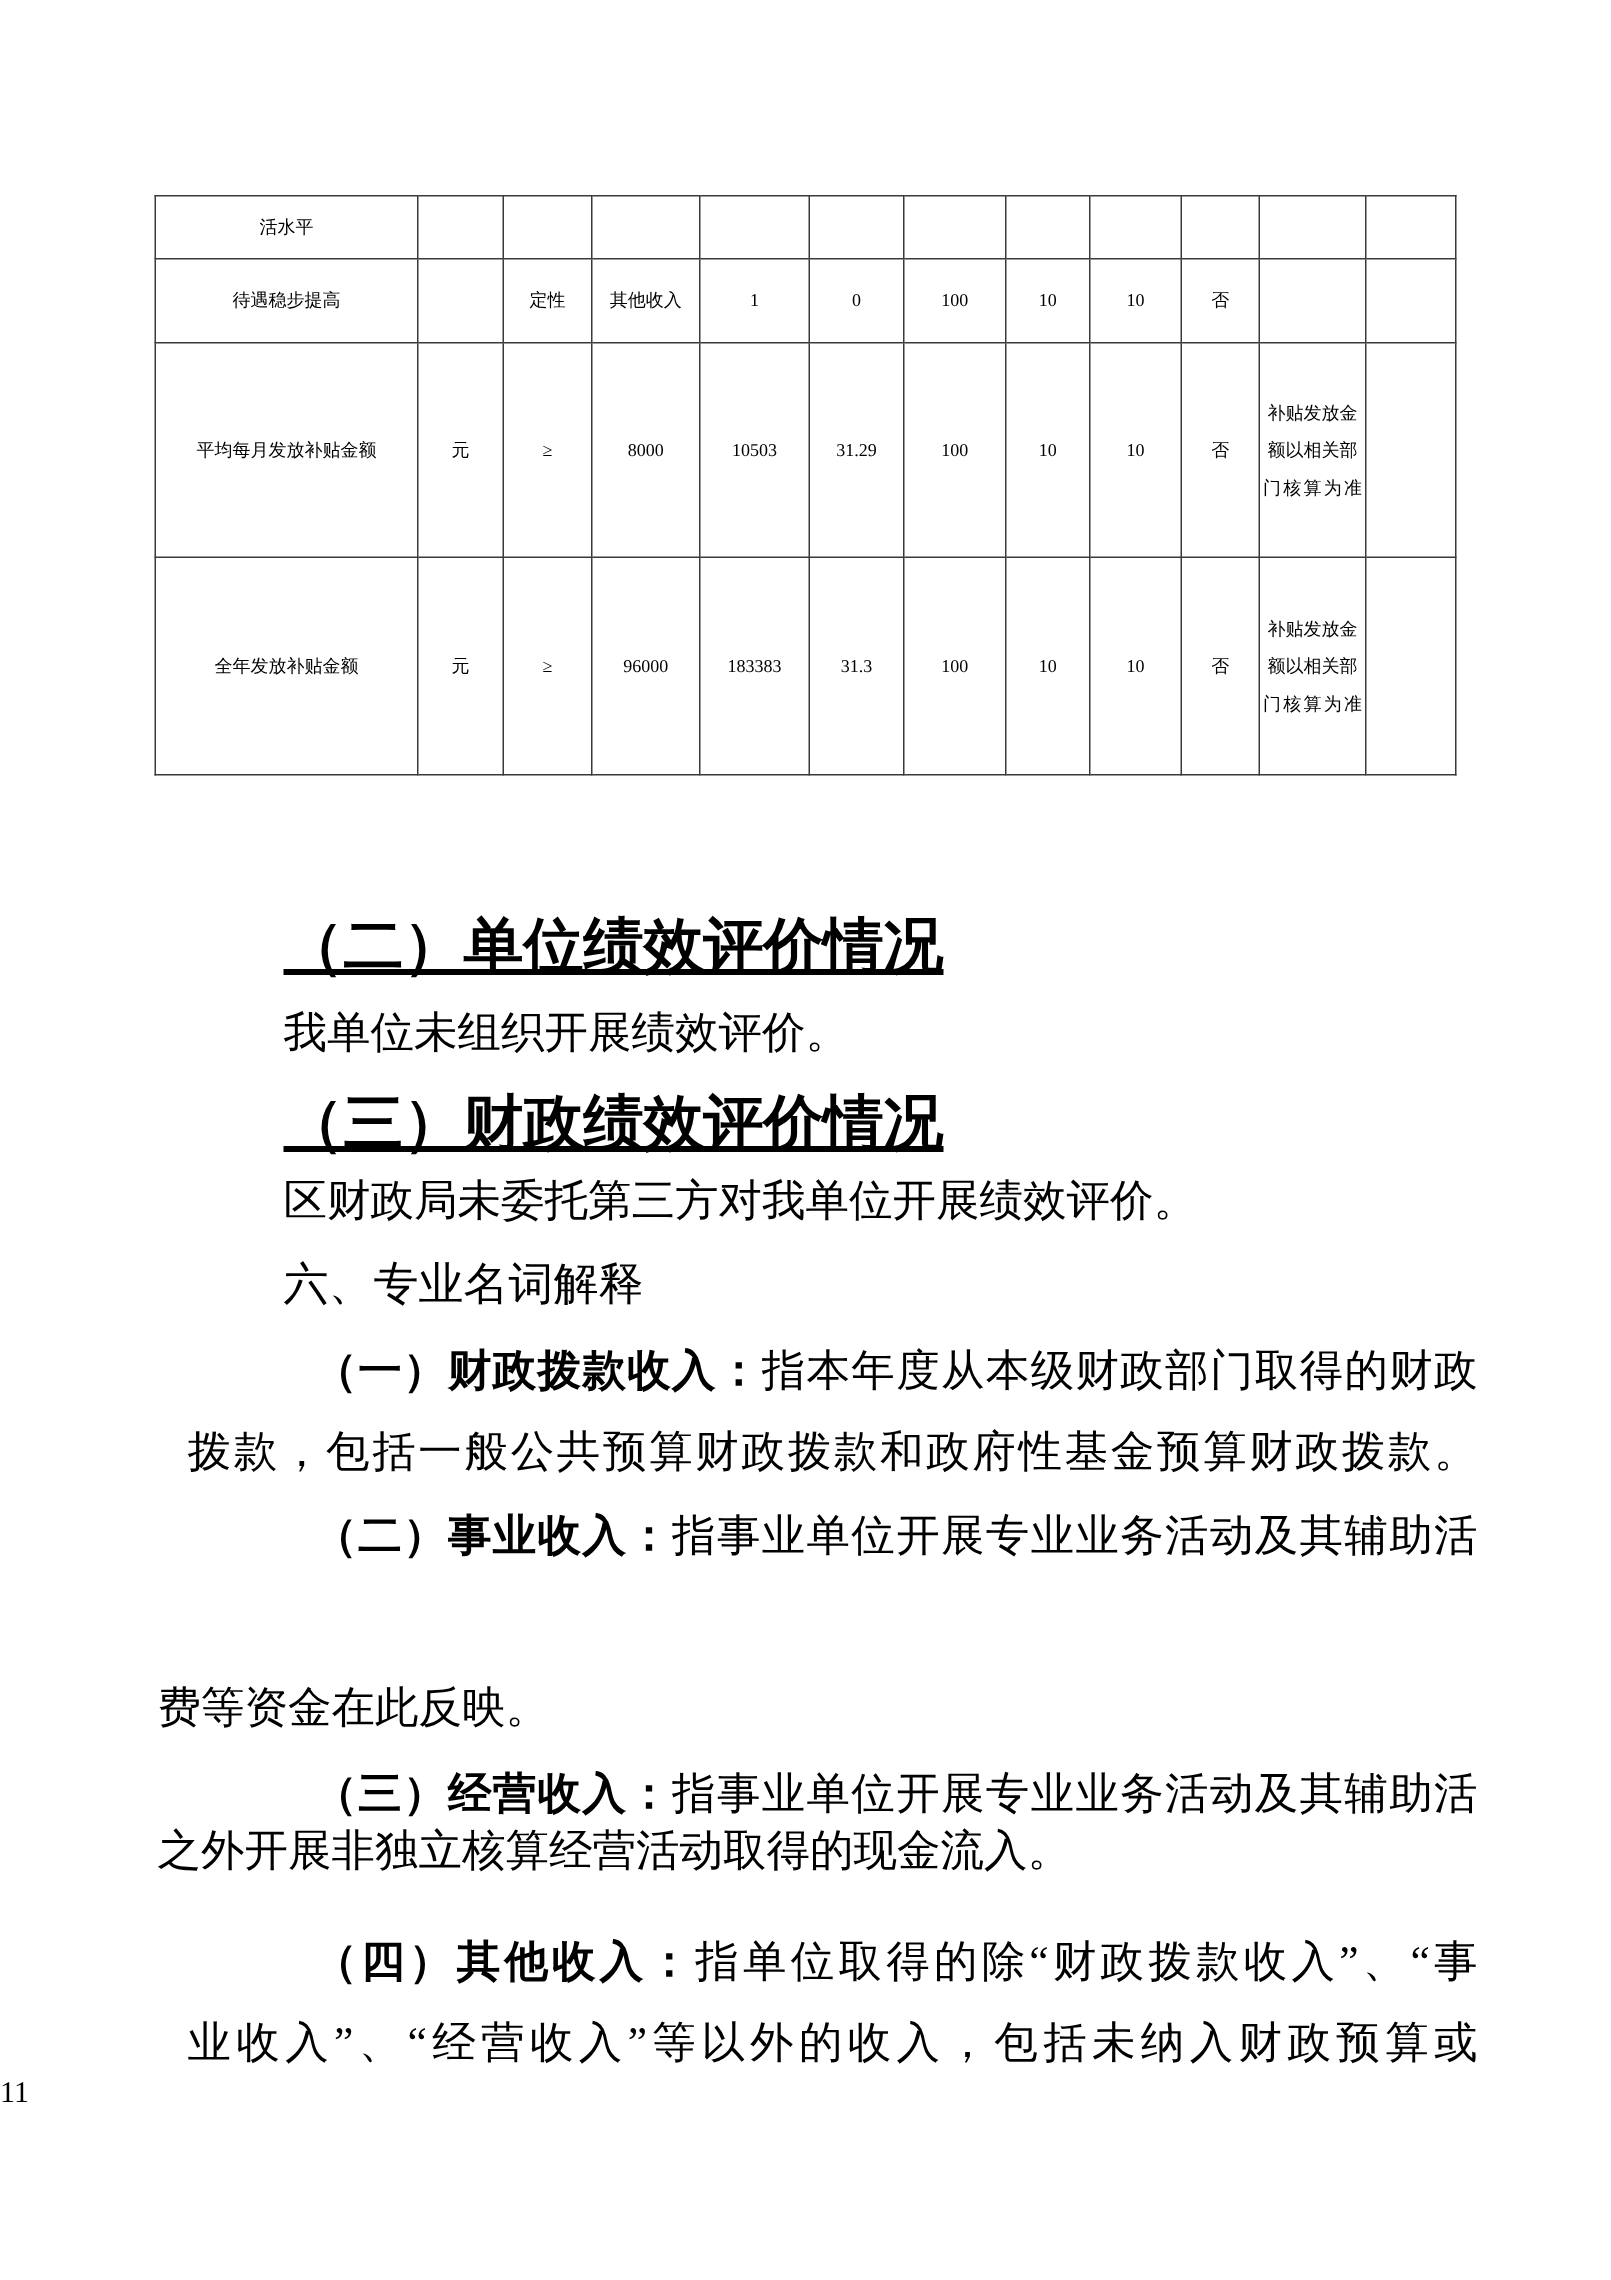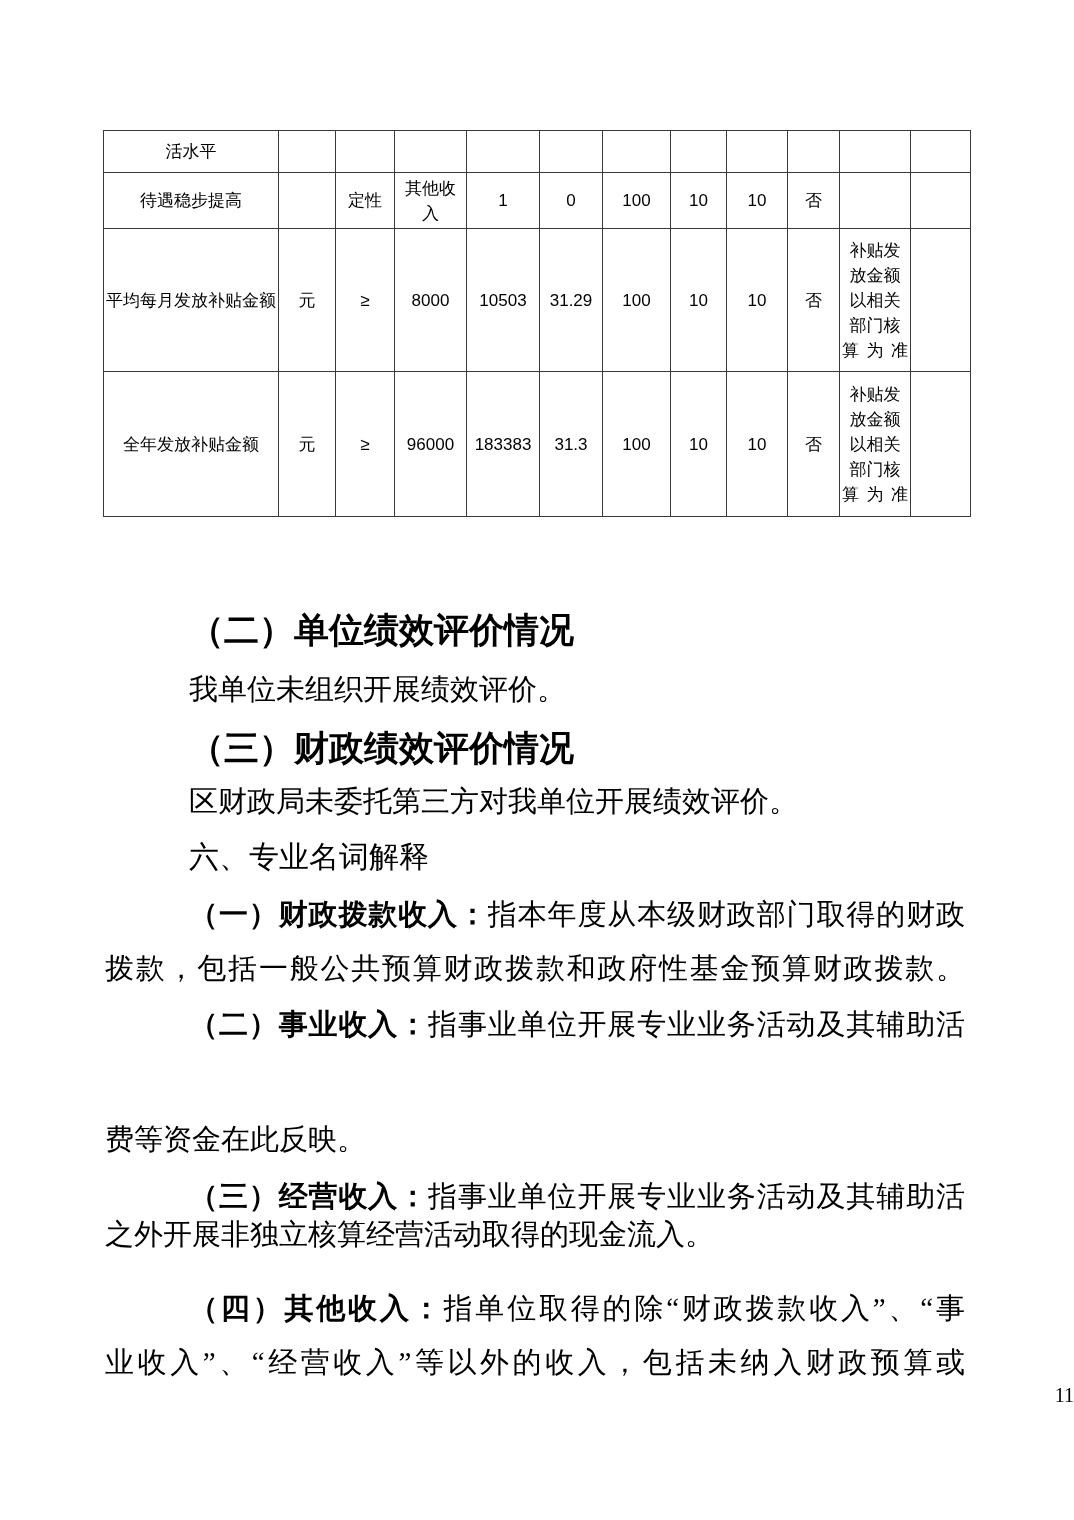--- a/index.html
+++ b/index.html
@@ -5,38 +5,38 @@
   * { margin:0; padding:0; box-sizing:border-box; }
   html,body { width:1074px; height:1520px; background:#ffffff; }
   body { position:relative; font-family:"Liberation Serif", serif; color:#000; overflow:hidden; }
 
   .page { position:absolute; left:0; top:0; width:1074px; height:1520px; background:#fff; }
 
   
   table.perf { position:absolute; left:103px; top:130px; width:867px;
                border-collapse:collapse; table-layout:fixed; }
   table.perf td { border:1px solid #3a3a3a; vertical-align:middle; text-align:center;
-                  font-size:17px; line-height:25px; padding:1px 2px;
-                  font-family:Liberation Sans, sans-serif; overflow:hidden; }
+                  font-size:12px; line-height:25px; padding:1px 2px;
+                  font-family:Liberation Serif, serif; overflow:hidden; }
   td.label  { text-align:justify; font-family:"Liberation Serif", serif; padding:2px 5px; }
   td.remark { font-family:"Liberation Serif", serif; font-size:19px; line-height:28px;
               text-align:justify; text-align-last:justify; padding:1px 4px; }
 
   
   .textblock { position:absolute; left:105px; top:0; width:860px; height:1520px; }
   .line { position:absolute; left:0; width:860px; height:36px; line-height:36px;
           font-size:29px; white-space:nowrap; }
   .indent { padding-left:84px; }
-  .justify { text-align:justify; text-align-last:justify; white-space:normal; }
-  .heading-kai .bold-lead { font-weight:bold; font-size:35px; }
+  .justify { text-align:justify; text-align-last:justify; white-space:normal;margin-left:20px; }
+  .heading-kai .bold-lead { font-weight:bold; font-size:40px;text-decoration:underline; }
   .heading-hei .bold-lead { font-weight:normal; font-size:30px;
                             font-family:"Liberation Sans", sans-serif; }
   .bold-lead { font-weight:bold; }
 
-  .page-num { position:absolute; left:0; top:1384px; width:1074px; text-align:right;
+  .page-num { position:absolute; left:0; top:1384px; width:1074px; text-align:left;
               font-size:20px; font-family:"Liberation Serif", serif; }
 </style>
 </head>
 <body>
 
 <div class="page">
 
   <table class="perf">
     <colgroup>
       <col style="width:175px">

